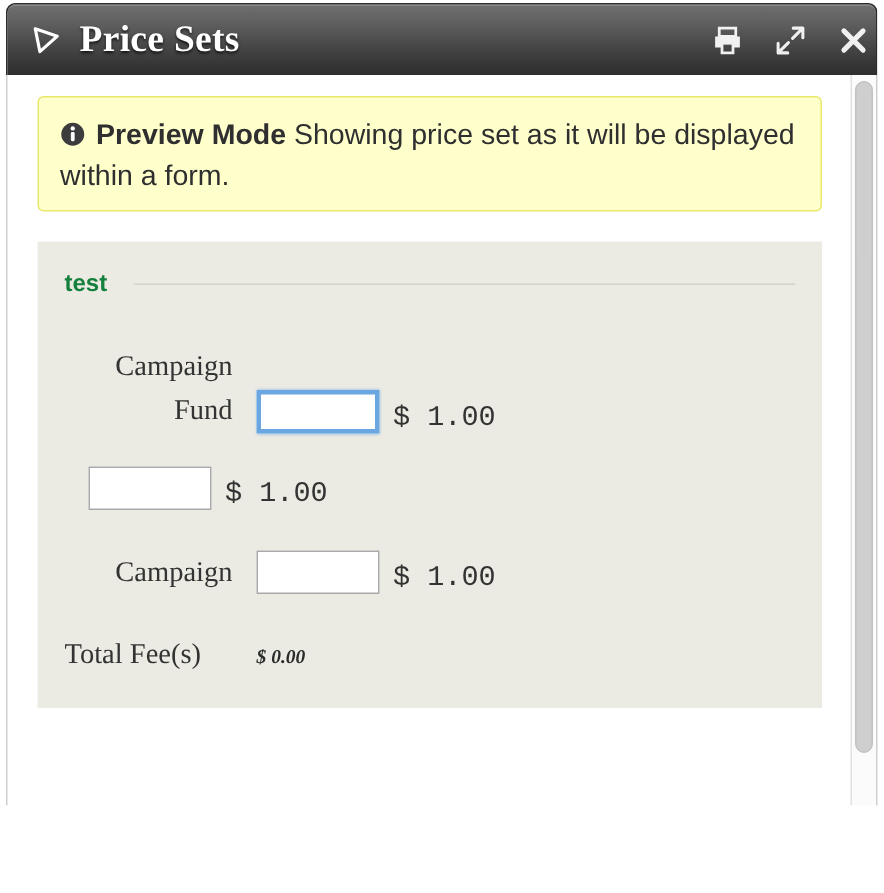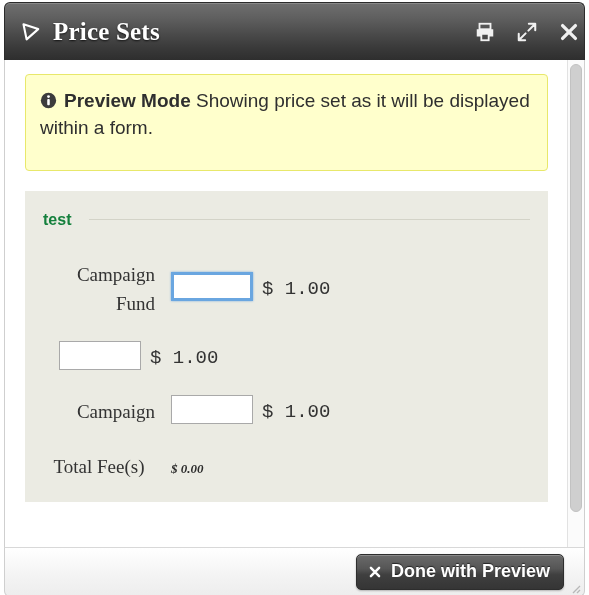--- a/index.html
+++ b/index.html
@@ -19,21 +19,21 @@
     width: 589px;
     height: 595px;
     box-sizing: border-box;
     background: #ffffff;
     overflow: hidden;
   }
 
   
   .titlebar {
     position: relative;
-    height: 58px;
+    height: 48px;
     box-sizing: border-box;
     margin: 2px 4px 0 4px;
     border-radius: 6px 6px 0 0;
     background: linear-gradient(to bottom,
         #6f6f6f 0%,
         #5e5e5e 28%,
         #4a4a4a 55%,
         #3a3a3a 78%,
         #2e2e2e 100%);
     border: 1px solid #2b2b2b;
@@ -116,21 +116,21 @@
     border: 1px solid #c2c2c2;
     box-sizing: border-box;
     cursor: pointer;
   }
 
   
   .notice {
     background: #ffffcc;
     border: 1px solid #e8e86b;
     border-radius: 4px;
-    padding: 13px 16px 28px 14px;
+    padding: 13px 16px 8px 14px;
     color: #2f2f2f;
     font-size: 19px;
     line-height: 1.42;
     display: block;
     margin-bottom: 20px;
   }
   .info-icon {
     width: 17px;
     height: 17px;
     display: inline-block;
@@ -163,21 +163,21 @@
   }
   .panel-rule {
     flex: 1 1 auto;
     height: 1px;
     background: #d3d3c8;
     margin-left: 18px;
   }
 
   .field-row {
     display: flex;
-    align-items: center;
+    align-items: flex-end;
     margin-bottom: 22px;
   }
   .field-label {
     width: 112px;
     flex: 0 0 112px;
     text-align: right;
     font-family: "Liberation Serif", serif;
     font-size: 19px;
     color: #333333;
     line-height: 1.55;
@@ -215,21 +215,21 @@
   }
 
   .total-row {
     display: flex;
     align-items: baseline;
     margin-top: 30px;
   }
   .total-label {
     width: 112px;
     flex: 0 0 112px;
-    text-align: center;
+    text-align: left;
     font-family: "Liberation Serif", serif;
     font-size: 19px;
     color: #333333;
   }
   .total-value {
     margin-left: 16px;
     font-family: "Liberation Serif", serif;
     font-size: 13px;
     font-weight: bold;
     color: #2b2b2b;
@@ -357,25 +357,14 @@
         </div>
       </div>
 
     </div>
 
     <div class="scrollbar">
       <div class="scroll-thumb"></div>
     </div>
   </div>
 
-  <div class="footer">
-    <div class="done-button">
-      <svg class="x-icon" viewBox="0 0 24 24">
-        <path d="M5 5 L19 19 M19 5 L5 19" fill="none" stroke="#ffffff" stroke-width="4.2" stroke-linecap="round"></path>
-      </svg>
-      <span>Done with Preview</span>
-    </div>
-    <svg class="resize-grip" viewBox="0 0 14 14">
-      <path d="M13 6 L6 13 M13 10 L10 13" stroke="#b8b8b8" stroke-width="1.3" fill="none"></path>
-    </svg>
-  </div>
 
 </div>
 
 </body></html>

